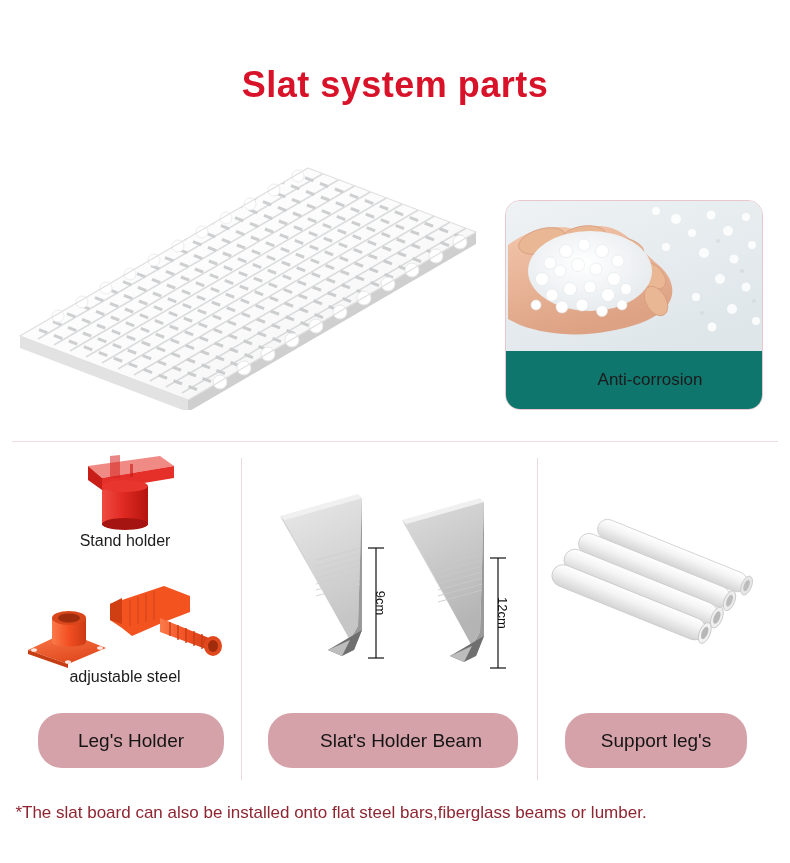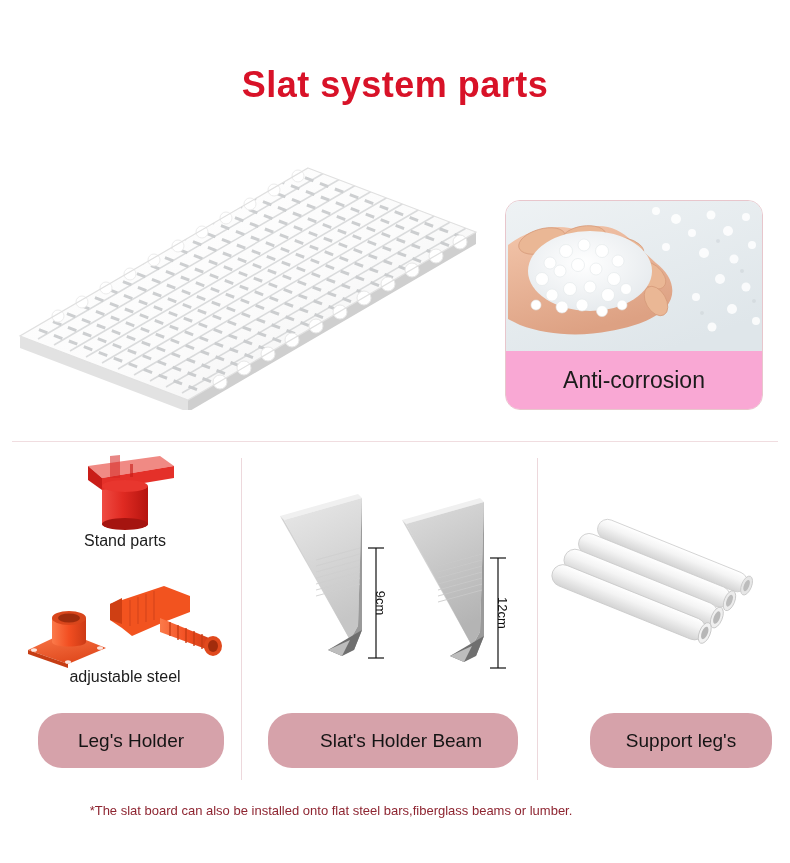--- a/index.html
+++ b/index.html
@@ -18,23 +18,23 @@
 
   
   .slat-board{position:absolute;left:8px;top:160px;width:480px;height:250px;}
   .card{
     position:absolute;left:505px;top:200px;width:258px;height:210px;
     border:1px solid #e8c6cc;border-radius:15px;background:#fff;
     overflow:hidden;box-sizing:border-box;
   }
   .card-photo{position:absolute;left:0;top:0;width:100%;height:152px;overflow:hidden;}
   .card-caption{
-    position:absolute;left:0;bottom:0;width:100%;height:58px;background:#f9a8d4;
+    position:absolute;left:0;bottom:0;width:100%;height:58px;background:#0f766e;
     display:flex;align-items:center;justify-content:center;
-    font-size:23px;color:#1b1b1b;
+    font-size:17px;color:#1b1b1b;padding-left:16px;
   }
 
   
   .hr-divider{position:absolute;left:12px;top:441px;width:766px;height:1px;background:#f0dde0;}
   .v-divider{position:absolute;width:1px;background:#edd8dc;top:458px;height:322px;}
   .v-divider.one{left:241px;}
   .v-divider.two{left:537px;}
 
   
   .col{position:absolute;top:450px;}
@@ -46,26 +46,26 @@
     text-align:center;font-size:16px;color:#1c1c1c;
   }
 
   .badge{
     position:absolute;height:55px;border-radius:24px;background:#d6a2aa;
     display:flex;align-items:center;justify-content:center;
     font-size:19px;color:#141414;box-sizing:border-box;
   }
   .badge-a{left:38px;top:713px;width:186px;}
   .badge-b{left:268px;top:713px;width:250px;padding-left:16px;}
-  .badge-c{left:590px;top:713px;width:182px;}
+  .badge-c{left:565px;top:713px;width:182px;}
 
   
   .footer{
     position:absolute;left:0;top:803px;width:662px;text-align:center;
-    font-size:13px;color:#8e2531;
+    font-size:17px;color:#8e2531;
   }
 
   .dim-label{
     font-size:12px;fill:#111;
   }
 </style>
 </head>
 <body>
 
 <div class="page">
@@ -272,21 +272,21 @@
         <ellipse cx="111" cy="74" rx="23" ry="6" fill="#a51410"></ellipse>
 
         <polygon points="74,16 146,6 160,16 88,28" fill="#f08a84"></polygon>
         <polygon points="74,16 88,28 88,40 74,30" fill="#c91d18"></polygon>
         <polygon points="88,28 160,16 160,28 88,40" fill="#e43029"></polygon>
         <polygon points="96,6 106,5 106,28 96,28" fill="#d52520" opacity="0.55"></polygon>
         <rect x="116" y="14" width="3" height="13" fill="#c71d18" opacity="0.6"></rect>
         <ellipse cx="111" cy="36" rx="23" ry="6" fill="#e8362e"></ellipse>
       </svg>
     </div>
-    <div class="part-caption">Stand parts</div>
+    <div class="part-caption">Stand holder</div>
 
     <div style="height:90px;margin-top:28px;">
       <svg viewBox="0 0 222 90" width="222" height="90">
         <defs>
           <linearGradient id="orTube" x1="0" y1="0" x2="1" y2="0">
             <stop offset="0%" stop-color="#fb7a4a"></stop>
             <stop offset="50%" stop-color="#f24e21"></stop>
             <stop offset="100%" stop-color="#cc3a15"></stop>
           </linearGradient>
           <linearGradient id="orFlange" x1="0" y1="0" x2="0.5" y2="1">

